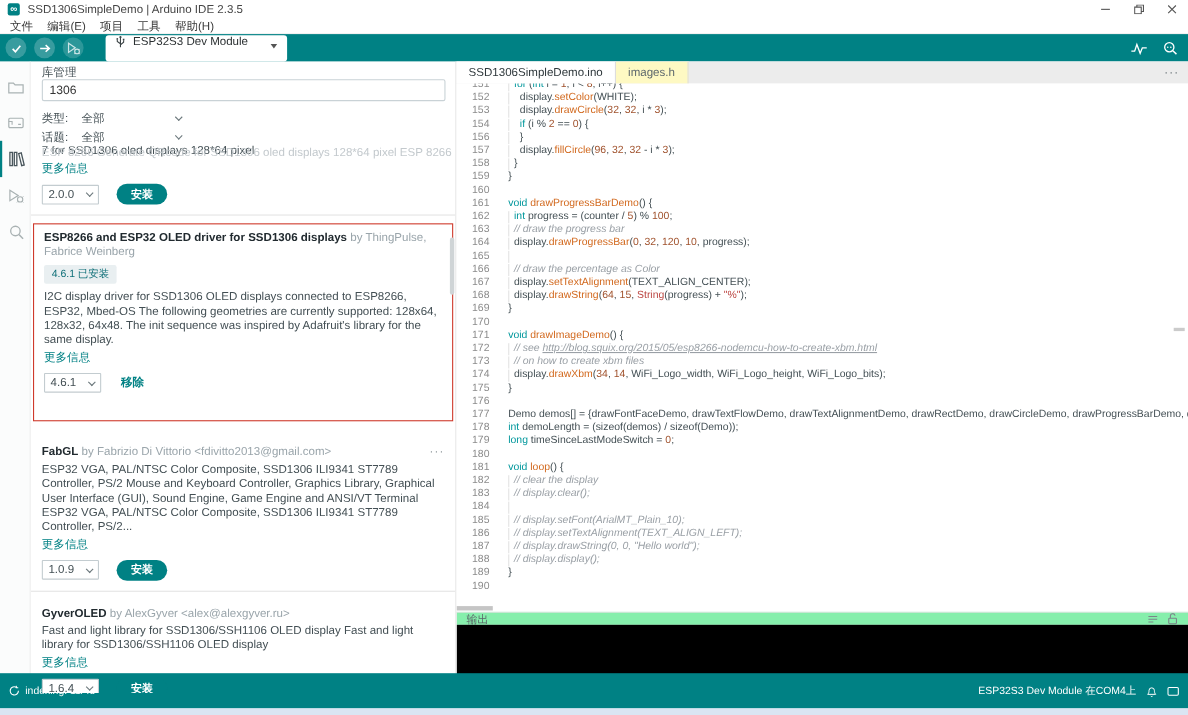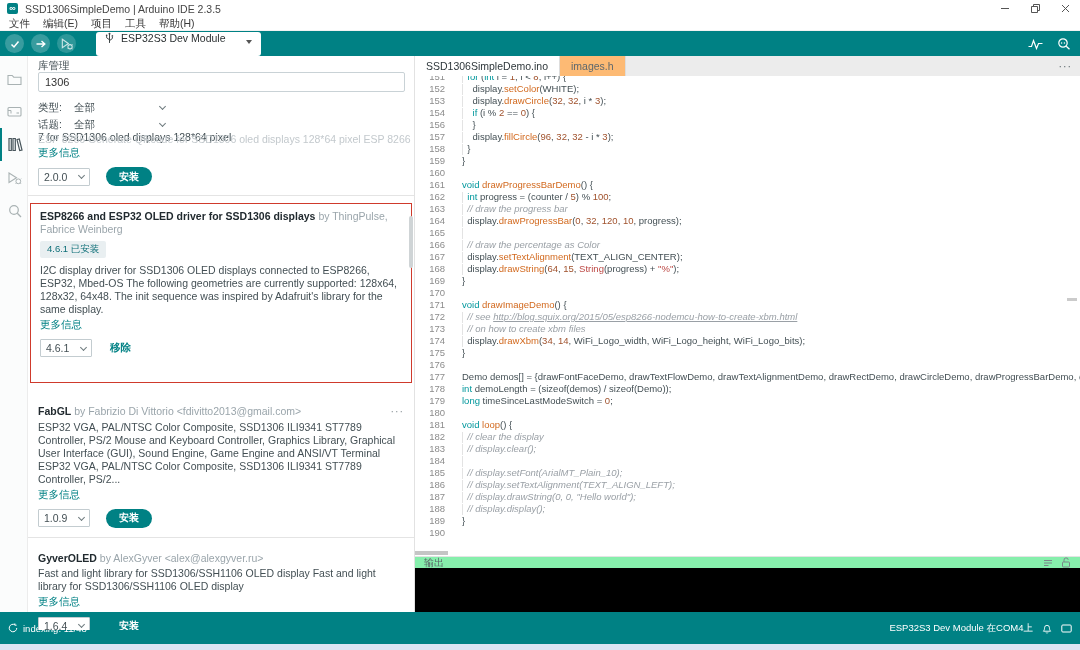--- a/index.html
+++ b/index.html
@@ -60,21 +60,21 @@
 .entry-controls{display:flex;align-items:center;margin:5px 0 9px}
 .ver-select{width:52px;height:18px;border:1px solid #c3ccd0;border-radius:1px;display:flex;align-items:center;justify-content:space-between;padding:0 5px;background:#fff;font-size:10.5px}
 .install-pill{min-width:34px;height:19px;background:#008184;color:#fff;font-weight:bold;border-radius:10px;display:flex;align-items:center;justify-content:center;padding:0 13px;margin-left:16px;font-size:10px}
 .remove-link{color:#008184;font-weight:bold;margin-left:18px}
 .with-divider{border-bottom:1px solid #e4e4e4}
 .lib-entry.highlighted{border:1px solid #cf3a2c;margin:7px 2px 8px;padding:6px 9px 16px}
 
 
 #editorcol{flex:1;display:flex;flex-direction:column;background:#fff;min-width:0}
 #tabbar{height:20px;background:#ececec;display:flex;font-size:10.5px;color:#5d686d;position:relative;flex:none}
-.tab{display:flex;align-items:center;padding:0 11px;border-right:1px solid #ddd;background:#fdba74;cursor:pointer}
+.tab{display:flex;align-items:center;padding:0 11px;border-right:1px solid #ddd;background:#fef9c3;cursor:pointer}
 .tab.active{background:#fff;color:#2e373b}
 .tab-more{position:absolute;right:8px;top:0;height:20px;display:flex;align-items:center;color:#5d686d;letter-spacing:1px;cursor:pointer}
 #codearea{flex:1;position:relative;overflow:hidden;font-family:Liberation Sans, sans-serif;font-size:9.5px;line-height:12px;color:#434f54;background:#fff}
 #codelines{position:absolute;top:-5px;left:0;right:0}
 .code-line{height:12px;white-space:pre;position:relative}
 .ln{position:absolute;left:0;width:30px;text-align:right;color:#8c8c8c}
 .guide{position:absolute;left:47px;top:1px;height:11px;border-left:1px solid #e3e3e3}
 .codetext{position:absolute;left:47px;top:0;white-space:pre}
 .tk-p{color:#434f54}.tk-k{color:#00979c}.tk-f{color:#d2691e}.tk-n{color:#a0522d}.tk-s{color:#bc4743}
 .tk-c{color:#9aa0a6;font-style:italic}.tk-u{color:#9aa0a6;font-style:italic;text-decoration:underline}

